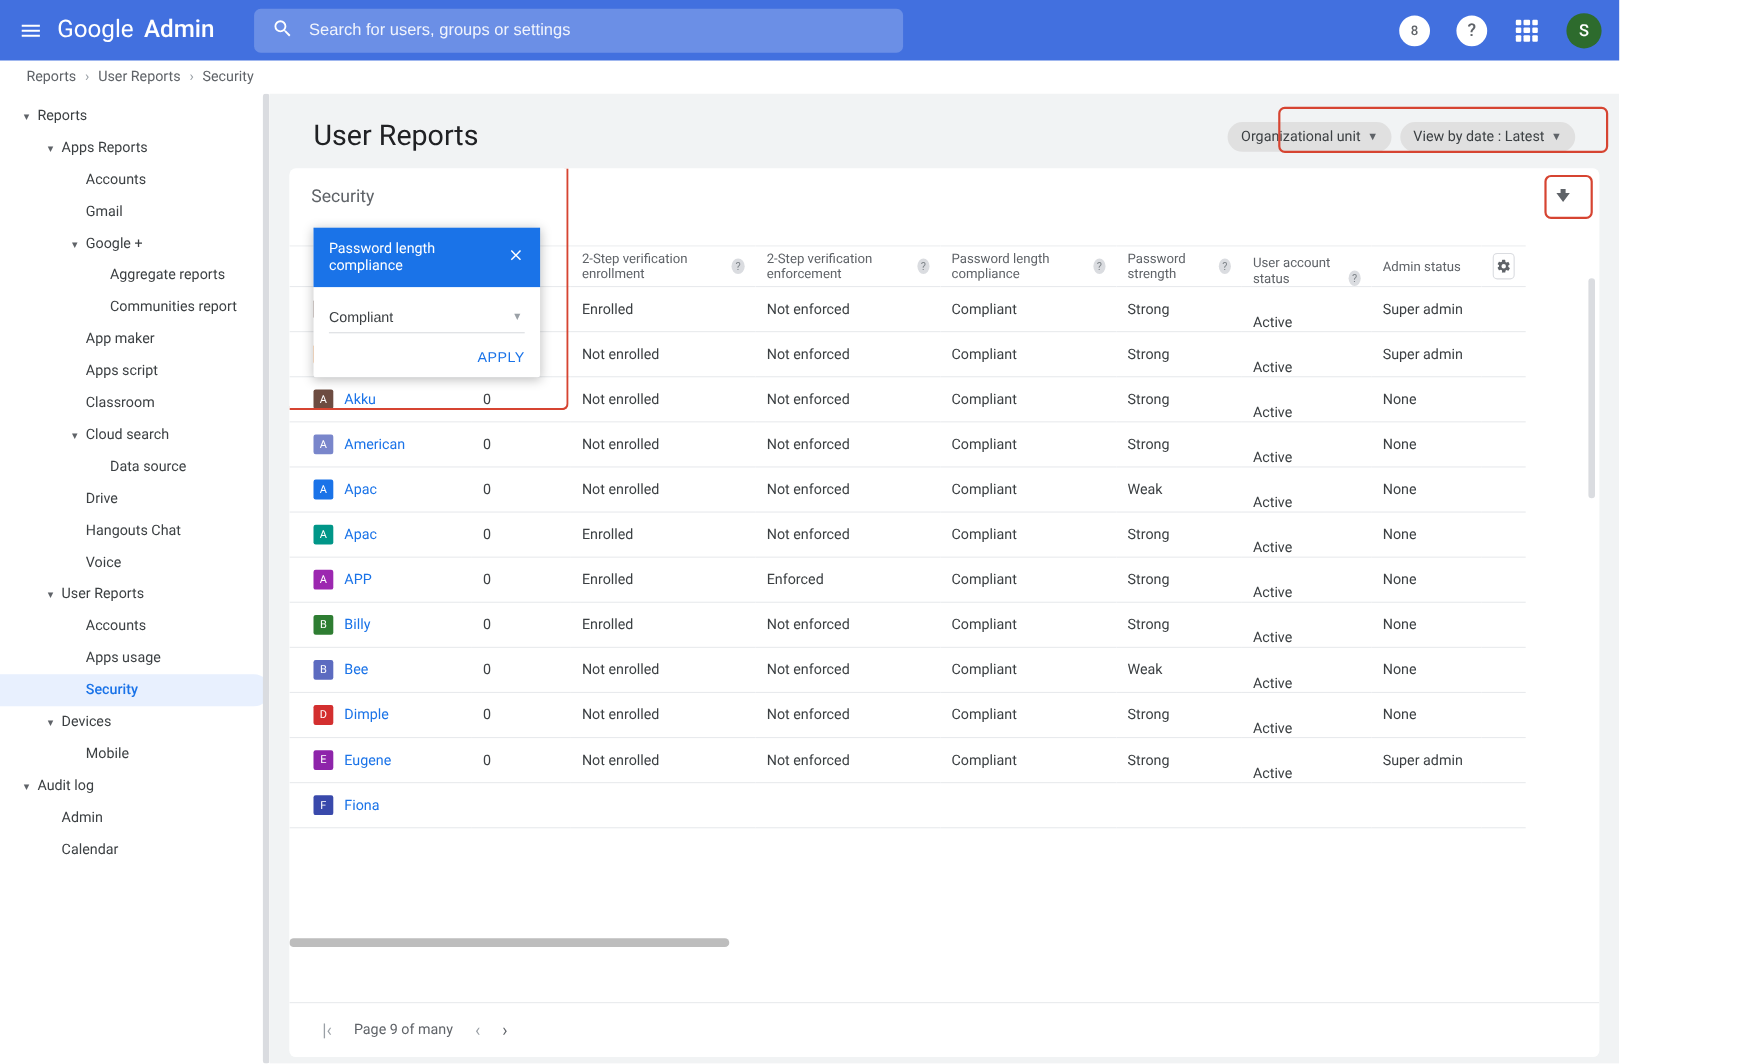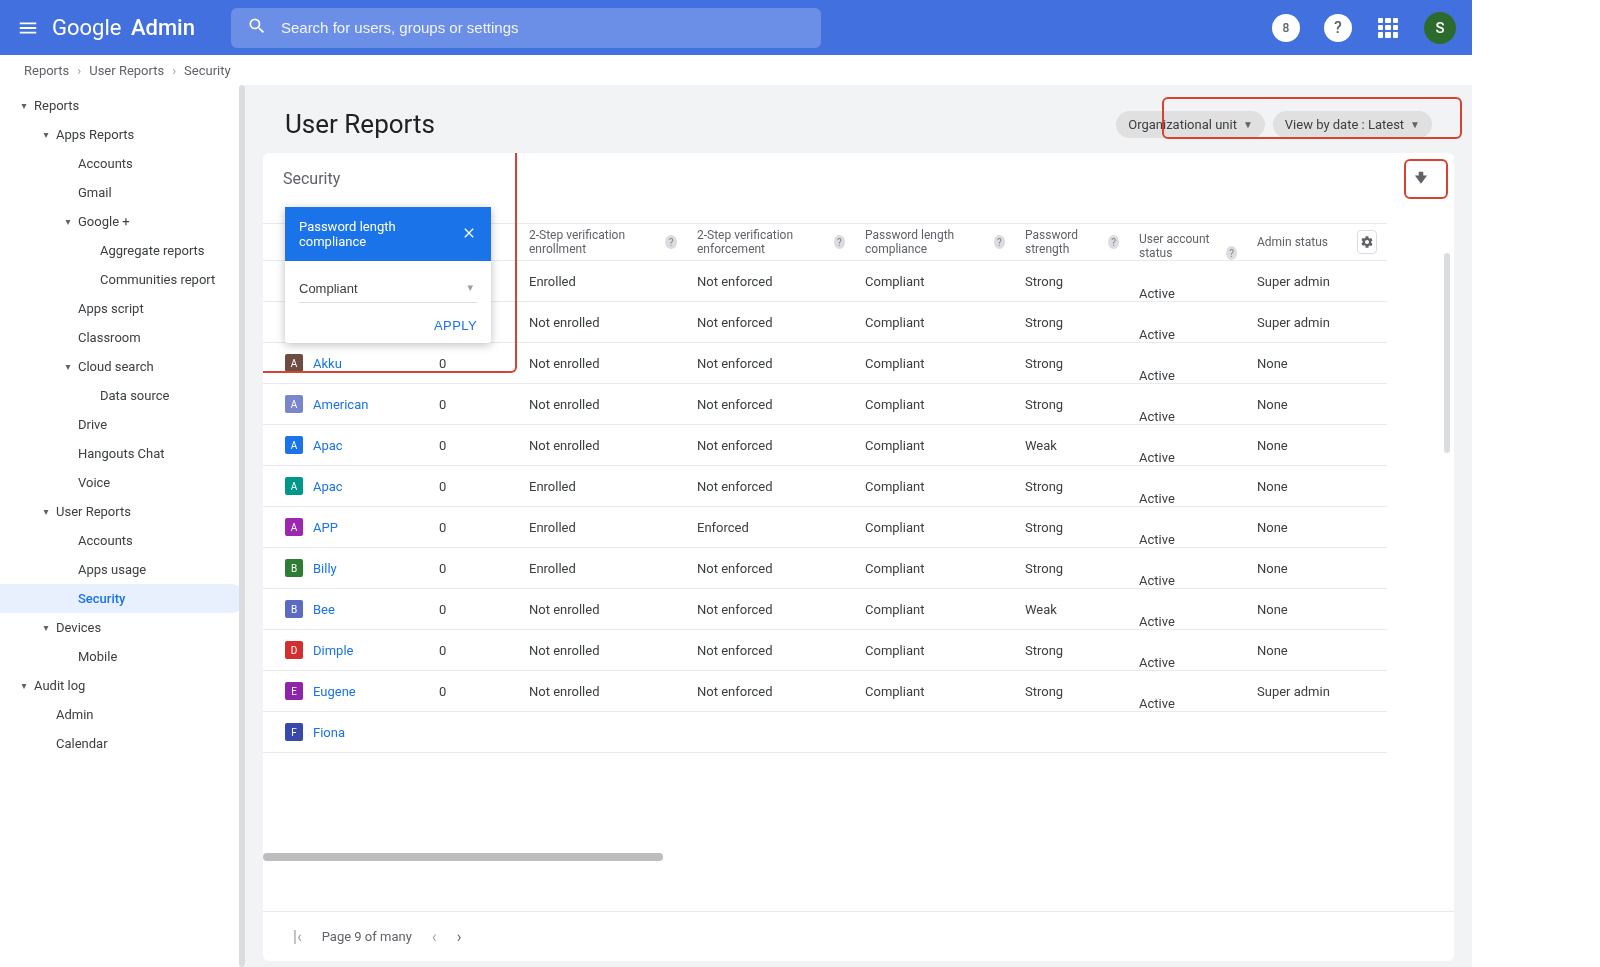--- a/index.html
+++ b/index.html
@@ -177,20 +177,24 @@
         <div class="tree-item lvl3">
           <span class="tree-arrow"></span>
           <span class="tree-label">Aggregate reports</span>
         </div>
         <div class="tree-item lvl3">
           <span class="tree-arrow"></span>
           <span class="tree-label">Communities report</span>
         </div>
         <div class="tree-item lvl2">
           <span class="tree-arrow"></span>
+          <span class="tree-label">App maker</span>
+        </div>
+        <div class="tree-item lvl2">
+          <span class="tree-arrow"></span>
           <span class="tree-label">Apps script</span>
         </div>
         <div class="tree-item lvl2">
           <span class="tree-arrow"></span>
           <span class="tree-label">Classroom</span>
         </div>
         <div class="tree-item lvl2">
           <span class="tree-arrow">▾</span>
           <span class="tree-label">Cloud search</span>
         </div>

